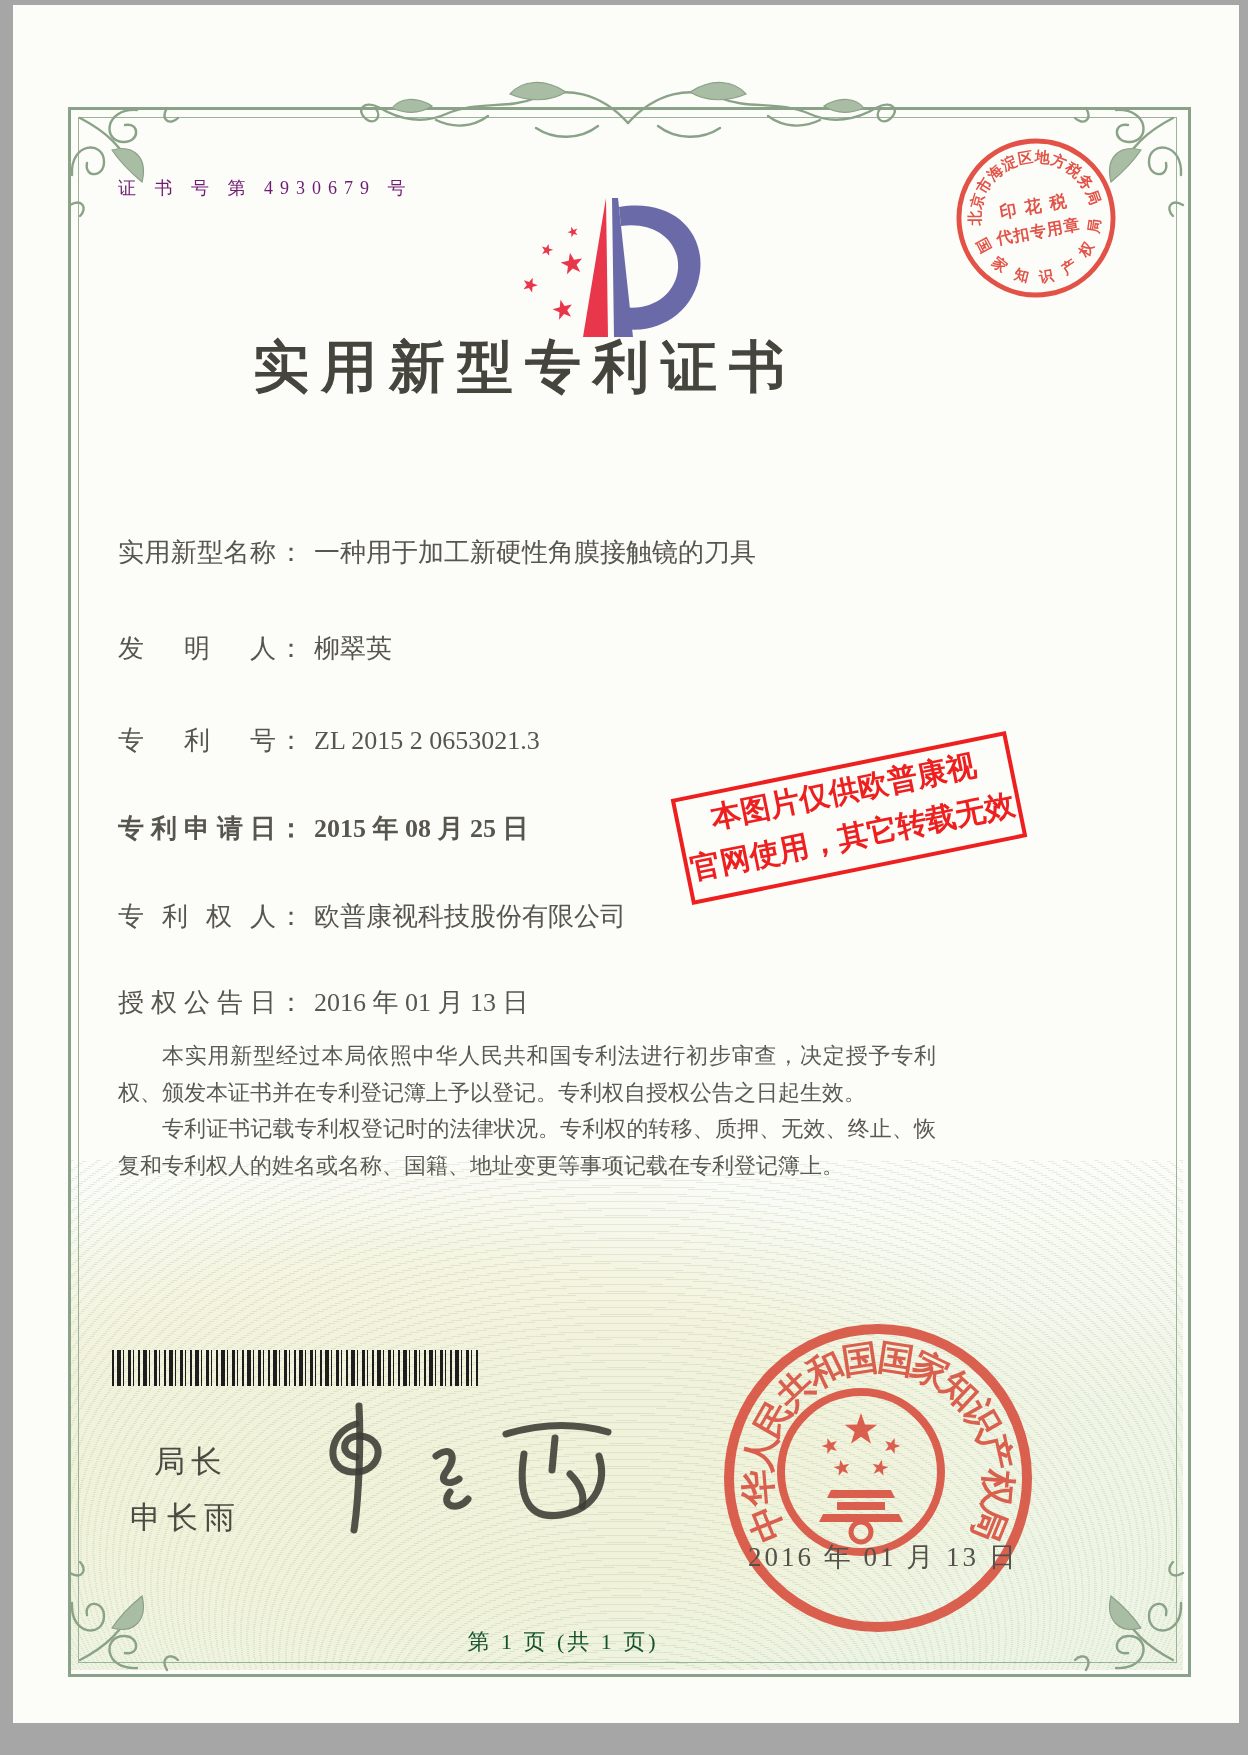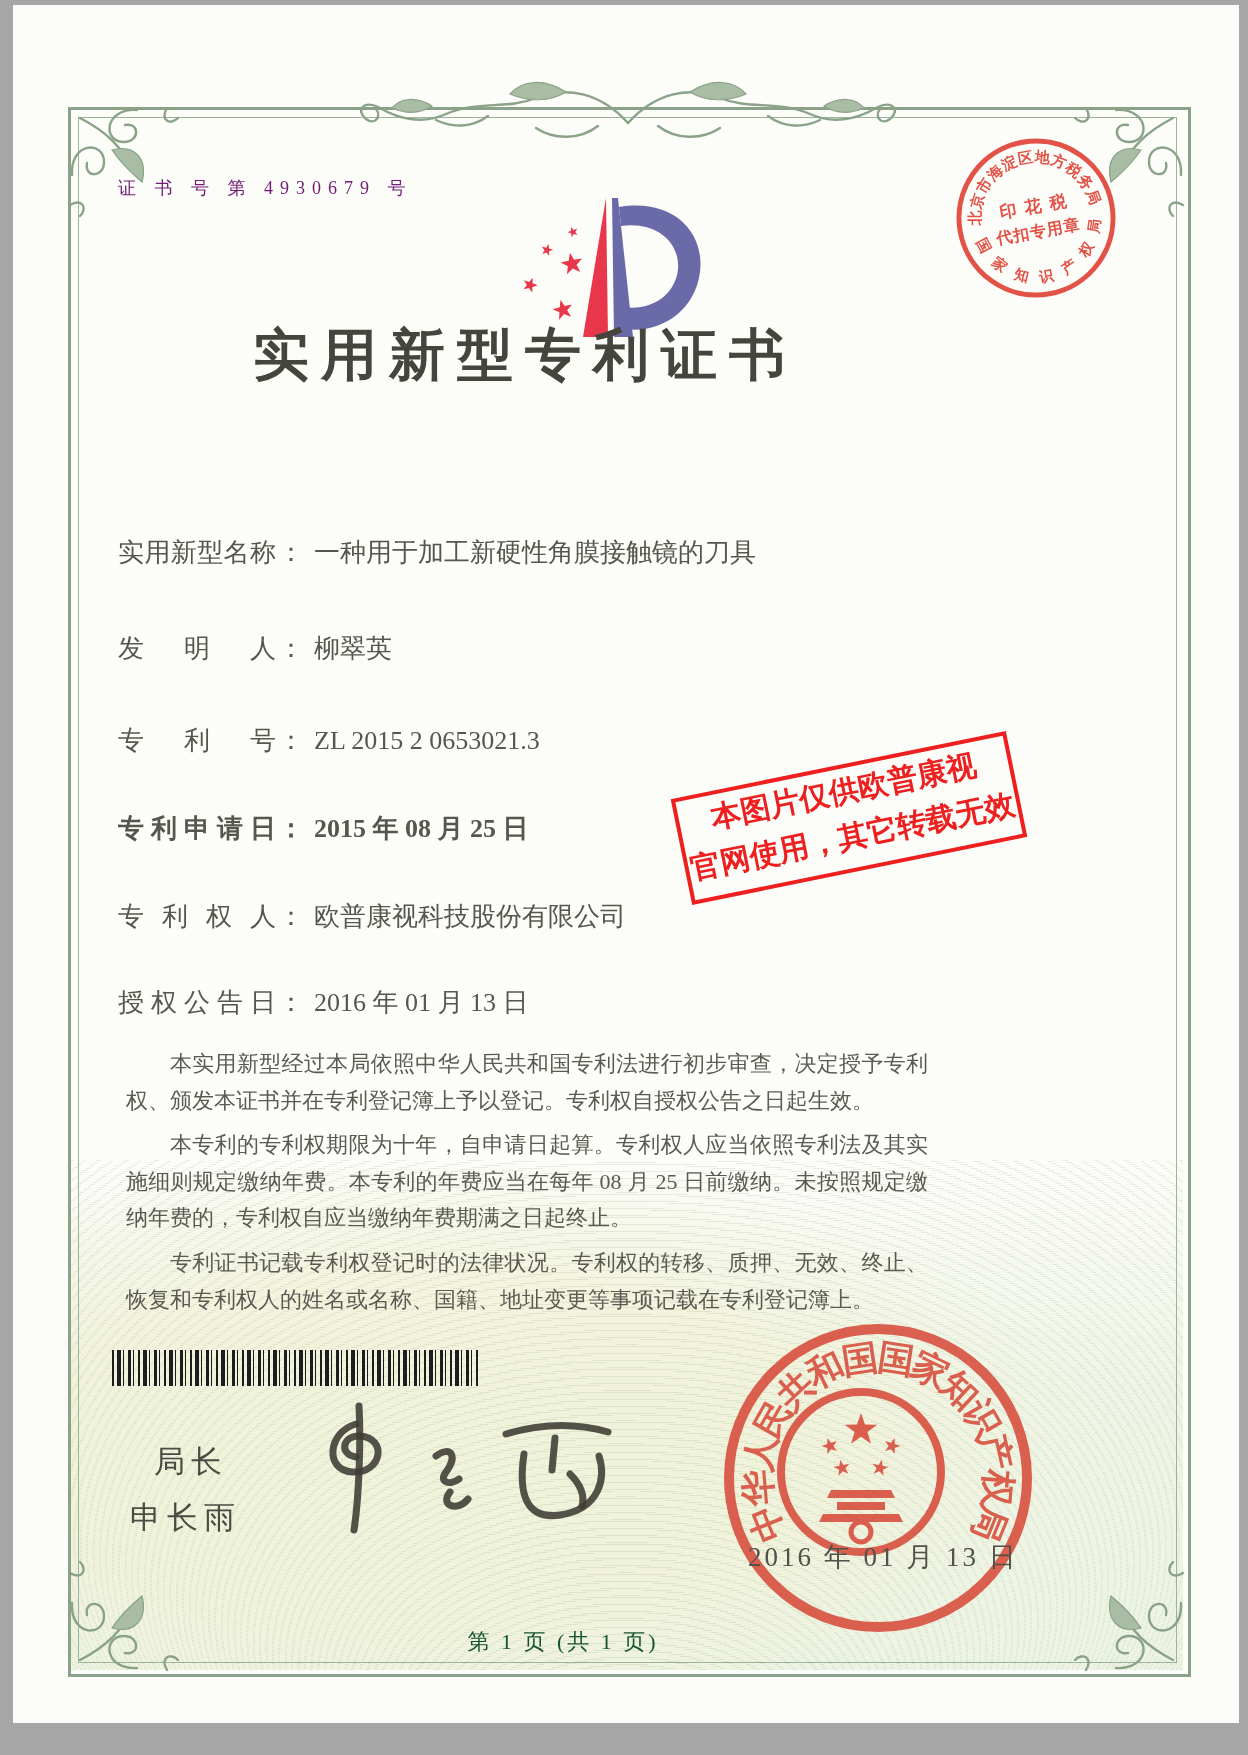--- a/index.html
+++ b/index.html
@@ -22,31 +22,31 @@
   .orn-svg path{stroke:#8aa287;fill:none;stroke-width:2.4;stroke-linecap:round;}
   .orn-svg .leaf{fill:#a9bca4;stroke:#8aa287;stroke-width:1.2;}
 
   .cert-no{left:118px;top:176px;font-size:18px;letter-spacing:7px;color:#701a75;z-index:3;}
 
   .logo-svg{left:455px;top:162px;width:250px;height:180px;z-index:3;}
 
   .tax-stamp{left:948px;top:130px;width:176px;height:176px;z-index:5;opacity:.88;}
   .tax-stamp text{fill:#df3b2e;font-family:"Liberation Serif","DejaVu Serif",serif;font-weight:bold;}
 
-  .title{left:140px;top:318px;width:770px;text-align:center;font-size:56px;letter-spacing:12px;
+  .title{left:140px;top:330px;width:770px;text-align:center;font-size:56px;letter-spacing:12px;
     color:#45443d;font-weight:600;z-index:3;}
 
   .field{left:118px;font-size:26px;color:#57564e;z-index:3;white-space:nowrap;}
   .field .lab{display:inline-block;width:158px;text-align:justify;text-align-last:justify;}
   .field .colon{display:inline-block;margin:0 10px 0 2px;}
   .f0{top:535px;font-family:Liberation Serif, serif;} .f1{top:631px;} .f2{top:723px;} .f3{top:811px;font-weight:bold;} .f4{top:899px;} .f5{top:985px;}
 
   .body-text{left:118px;top:1038px;width:818px;z-index:3;font-size:22px;line-height:36.6px;
     color:#5b5a52;text-align:justify;}
-  .body-text p{margin:8px;text-indent:2em;}
+  .body-text p{margin:0;text-indent:2em;}
 
   .watermark{left:678px;top:764px;width:334px;height:100px;z-index:8;
     border:4px solid #ee1f1f;transform:rotate(-11.5deg);
     color:#ee1f1f;font-family:"Liberation Sans","DejaVu Sans",sans-serif;font-weight:bold;
     font-size:30px;line-height:46px;text-align:center;}
 
   .barcode{left:112px;top:1350px;width:368px;height:36px;z-index:3;
     background:repeating-linear-gradient(90deg,
       #1d1d1d 0 2px,transparent 2px 5px,#1d1d1d 5px 9px,transparent 9px 11px,
       #1d1d1d 11px 12px,transparent 12px 16px,#1d1d1d 16px 19px,transparent 19px 21px,
@@ -167,21 +167,20 @@
   </div>
   <div class="field f4 abs">
     <span class="lab">专利权人</span><span class="colon">：</span><span>欧普康视科技股份有限公司</span>
   </div>
   <div class="field f5 abs">
     <span class="lab">授权公告日</span><span class="colon">：</span><span>2016 年 01 月 13 日</span>
   </div>
 
   <div class="body-text abs">
     <p>本实用新型经过本局依照中华人民共和国专利法进行初步审查，决定授予专利权、颁发本证书并在专利登记簿上予以登记。专利权自授权公告之日起生效。</p>
-    <p>本专利的专利权期限为十年，自申请日起算。专利权人应当依照专利法及其实施细则规定缴纳年费。本专利的年费应当在每年 08 月 25 日前缴纳。未按照规定缴纳年费的，专利权自应当缴纳年费期满之日起终止。</p>
     <p>专利证书记载专利权登记时的法律状况。专利权的转移、质押、无效、终止、恢复和专利权人的姓名或名称、国籍、地址变更等事项记载在专利登记簿上。</p>
   </div>
 
   <div class="watermark abs">
     <div>本图片仅供欧普康视</div>
     <div>官网使用，其它转载无效</div>
   </div>
 
   <div class="barcode abs"></div>
 

